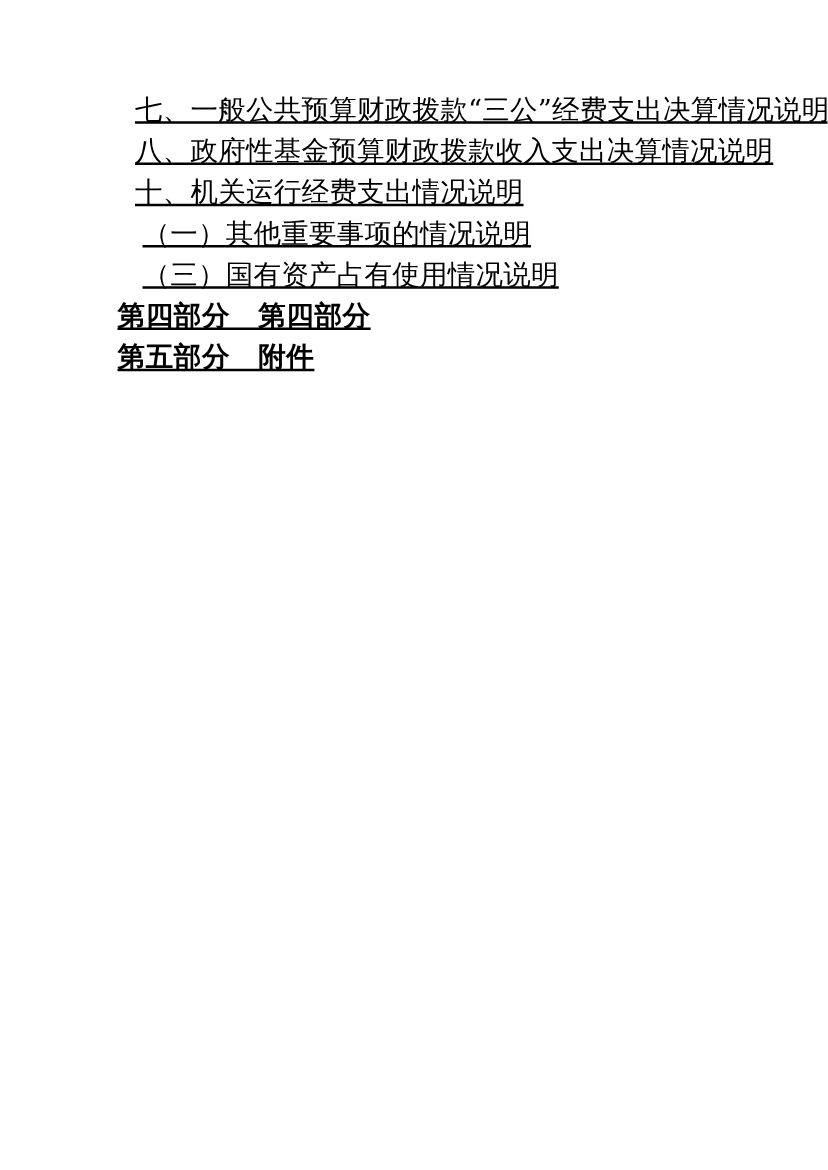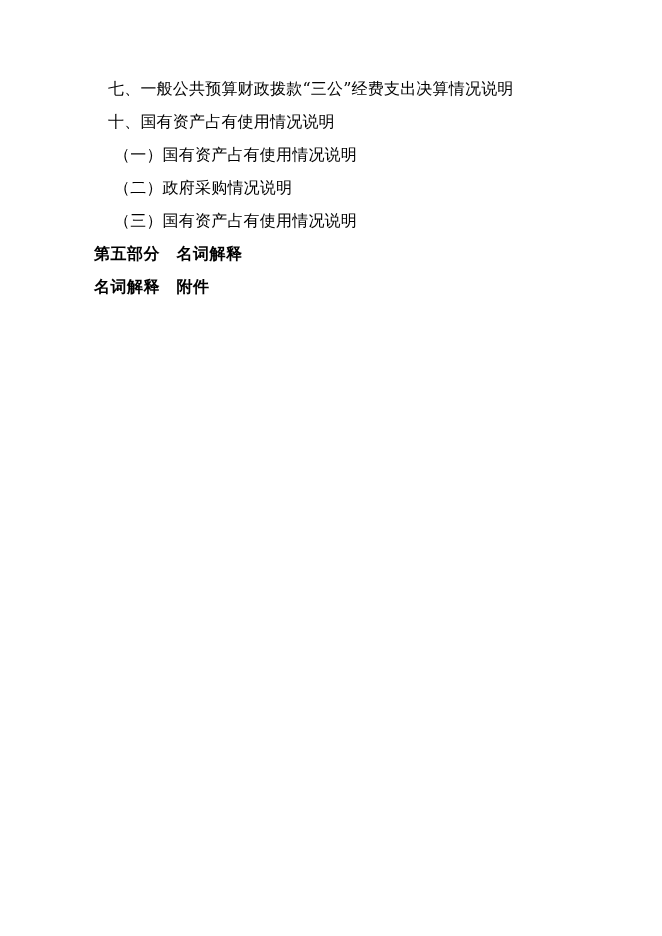--- a/index.html
+++ b/index.html
@@ -20,24 +20,25 @@
     height: 936px;
     box-sizing: border-box;
     padding: 72px 80px 0 80px;
   }
   .toc {
     margin: 0;
     padding: 0;
     list-style: none;
   }
   .toc-line {
-    font-size: 16px;
+    font-size: 22px;
     line-height: 33px;
     white-space: nowrap;
     letter-spacing: 0.2px;
+    text-decoration: underline;
   }
   
   .lvl-1 {
     padding-left: 28px;
   }
   
   .lvl-2 {
     padding-left: 34px;
   }
   
@@ -46,20 +47,20 @@
     padding-left: 14px;
     letter-spacing: 0.5px;
   }
 </style>
 </head>
 <body>
 
 <div class="page">
   <ul class="toc">
     <li class="toc-line lvl-1">七、一般公共预算财政拨款“三公”经费支出决算情况说明</li>
-    <li class="toc-line lvl-1">十、国有资产占有使用情况说明</li>
-    <li class="toc-line lvl-2">（一）国有资产占有使用情况说明</li>
-    <li class="toc-line lvl-2">（二）政府采购情况说明</li>
+    <li class="toc-line lvl-1">八、政府性基金预算财政拨款收入支出决算情况说明</li>
+    <li class="toc-line lvl-1">十、机关运行经费支出情况说明</li>
+    <li class="toc-line lvl-2">（一）其他重要事项的情况说明</li>
     <li class="toc-line lvl-2">（三）国有资产占有使用情况说明</li>
-    <li class="toc-line part">第五部分　名词解释</li>
-    <li class="toc-line part">名词解释　附件</li>
+    <li class="toc-line part">第四部分　第四部分</li>
+    <li class="toc-line part">第五部分　附件</li>
   </ul>
 </div>
 
 </body></html>

